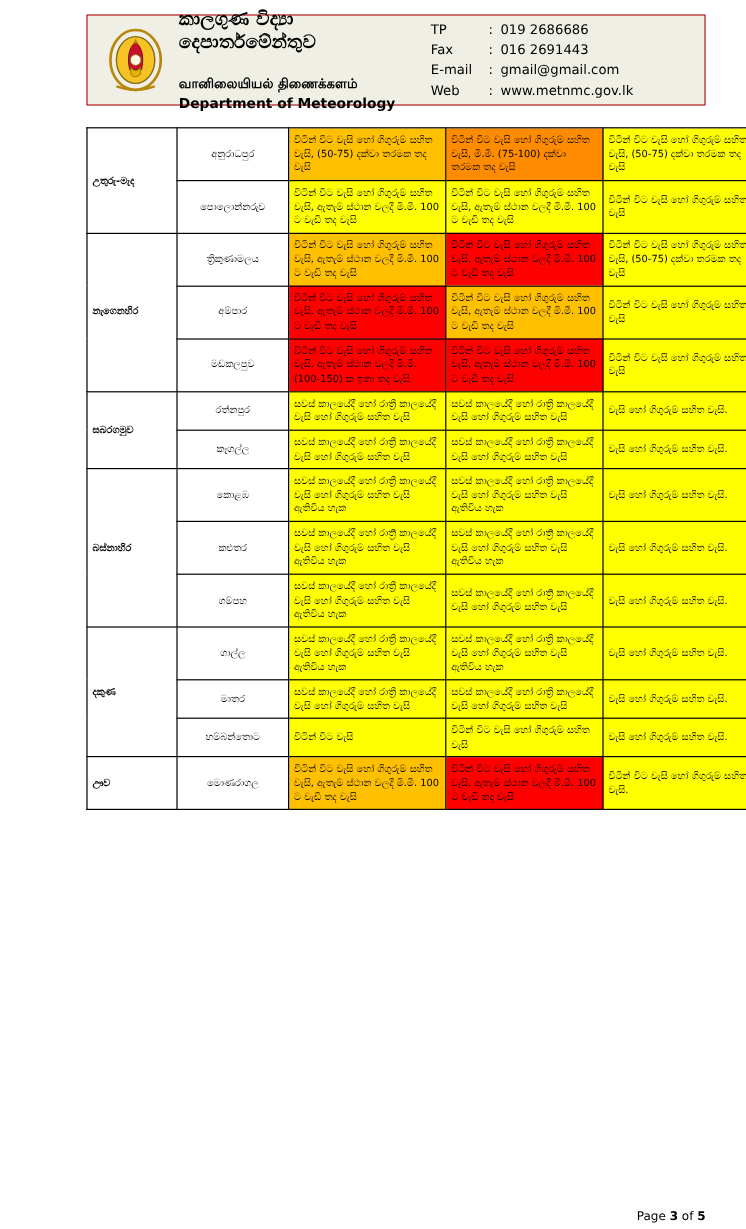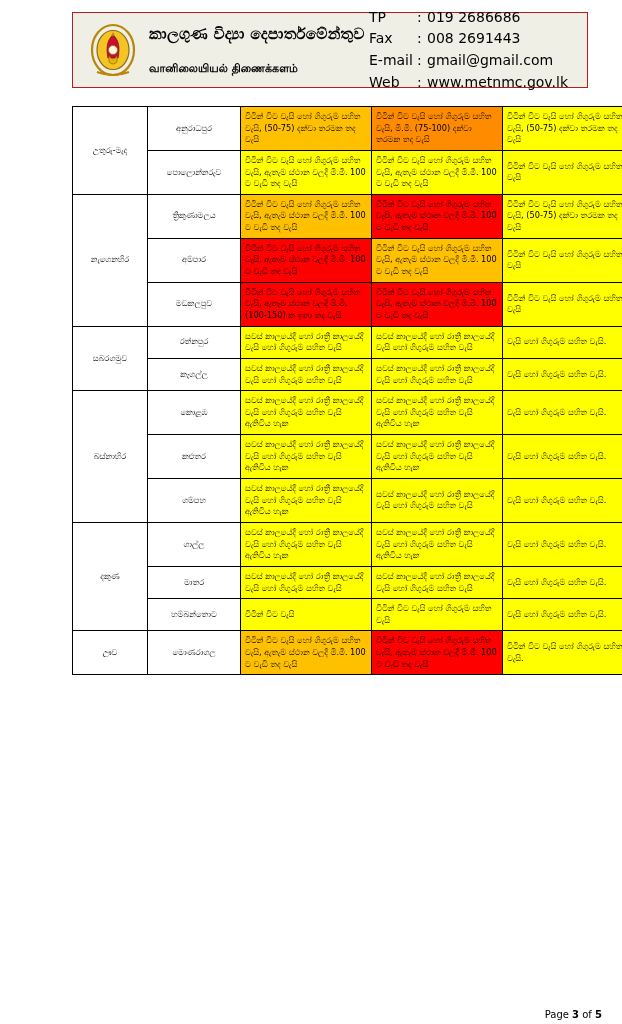--- a/index.html
+++ b/index.html
@@ -56,22 +56,23 @@
     font-weight: bold;
     margin-top: 18px;
   }
   .hdr-en {
     font-size: 11.5px;
     font-weight: bold;
     margin-top: 3px;
   }
   .hdr-contact {
     width: 218px;
-    font-size: 14px;
+    font-size: 11px;
     line-height: 1.55;
+    padding-right: 10px;
   }
   .hdr-contact .row {
     display: flex;
   }
   .hdr-contact .k { width: 48px; }
   .hdr-contact .c { width: 10px; }
   .hdr-contact .v { flex: 1; }
 
   
   table.warn {
@@ -82,43 +83,44 @@
   }
   table.warn td {
     border: 1px solid #000;
     vertical-align: middle;
     padding: 4px 4px;
     font-size: 8.2px;
     line-height: 1.42;
   }
   td.prov {
     width: 66px;
-    text-align: center;
+    text-align: left;
     font-size: 10px;
     padding: 2px;
+    font-weight: bold;
   }
   td.dist {
     width: 84px;
     text-align: center;
     font-size: 9.5px;
     padding: 2px;
     font-family: Liberation Serif, serif;
   }
   td.cell {
     width: 122px;
     vertical-align: top;
   }
   .c-yellow { background: #ffff00; }
   .c-amber  { background: #ffc000; }
   .c-orange { background: #ff8c00; }
   .c-red    { background: #ff0000; }
 
   .footer {
     position: absolute;
-    right: 20px;
+    right: 34px;
     bottom: 16px;
     font-size: 10px;
     text-align: center;
   }
   .footer b { font-weight: bold; }
 </style>
 </head>
 <body>
 
 <div class="page">
@@ -131,31 +133,32 @@
         <path d="M26 15 C20 20 19 28 21 38 L31 38 C33 28 32 20 26 15 Z" fill="#c8102e" stroke="#7a1020" stroke-width="0.8"></path>
         <path d="M22 36 q4 6 8 0 l0 6 q-4 4 -8 0 z" fill="#e8b400" stroke="#8a6d1a" stroke-width="0.7"></path>
         <path d="M26 12 l2 4 h-4 z" fill="#b8860b"></path>
         <path d="M10 52 q16 6 32 0" fill="none" stroke="#b8860b" stroke-width="2"></path>
         <circle cx="26" cy="30" r="4.5" fill="#fff8dc" stroke="#8a6d1a" stroke-width="0.8"></circle>
       </svg>
     </div>
     <div class="hdr-titles">
       <div class="hdr-si">කාලගුණ විද්‍යා දෙපාර්තමේන්තුව</div>
       <div class="hdr-ta">வானிலையியல் திணைக்களம்</div>
+      <div class="hdr-en">Department of Meteorology</div>
     </div>
     <div class="hdr-contact">
       <div class="row">
         <span class="k">TP</span>
         <span class="c">:</span>
         <span class="v">019 2686686</span>
       </div>
       <div class="row">
         <span class="k">Fax</span>
         <span class="c">:</span>
-        <span class="v">008 2691443</span>
+        <span class="v">016 2691443</span>
       </div>
       <div class="row">
         <span class="k">E-mail</span>
         <span class="c">:</span>
         <span class="v">gmail@gmail.com</span>
       </div>
       <div class="row">
         <span class="k">Web</span>
         <span class="c">:</span>
         <span class="v">www.metnmc.gov.lk</span>

